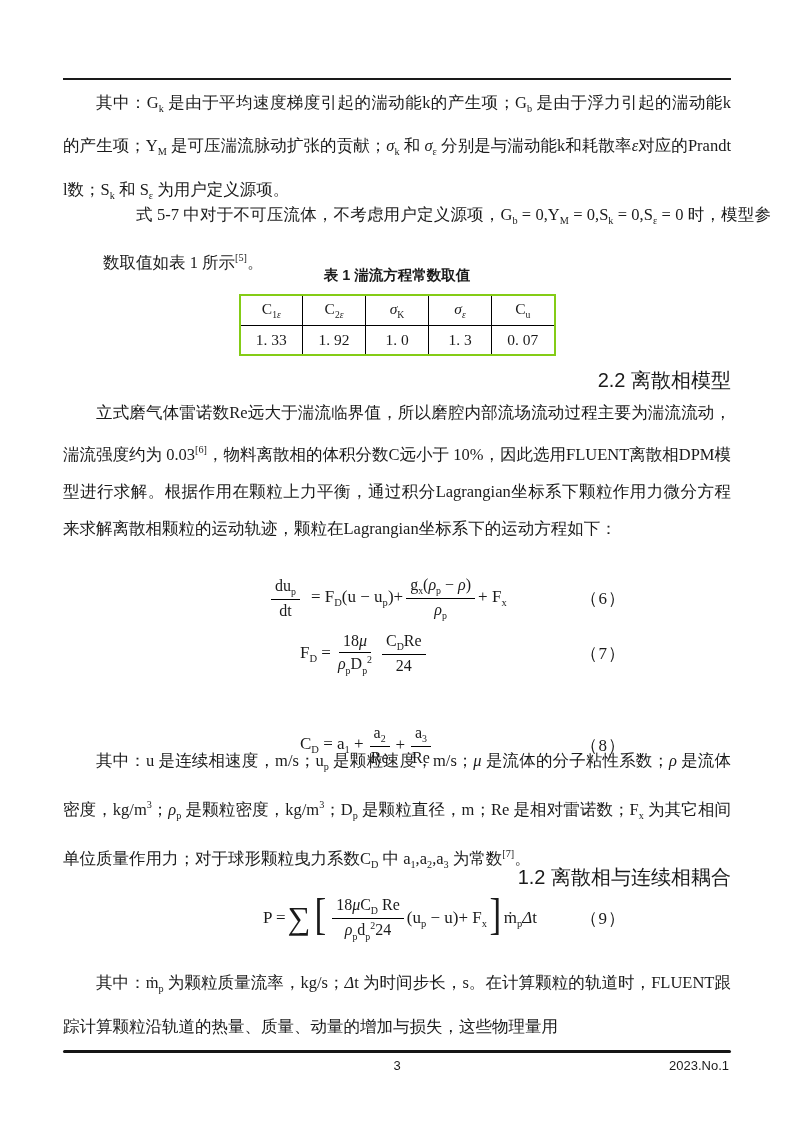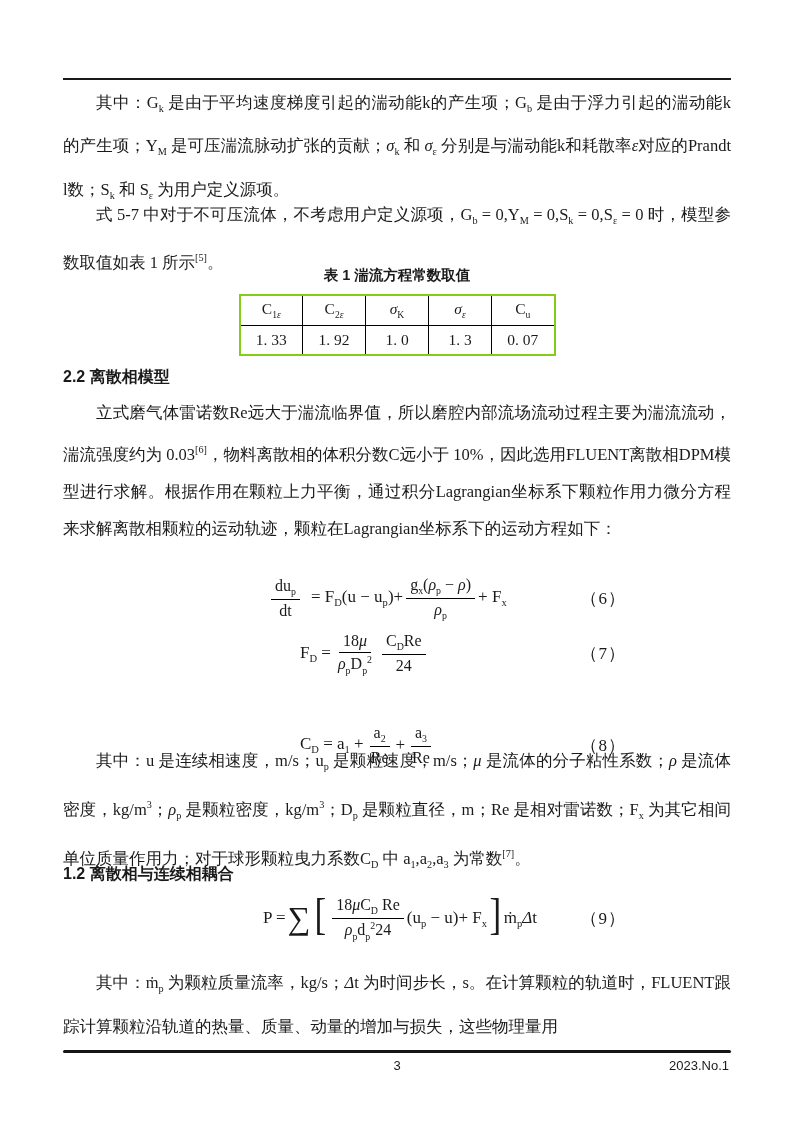--- a/index.html
+++ b/index.html
@@ -17,39 +17,40 @@
     letter-spacing:6px; font-family:"DejaVu Serif","Liberation Serif",serif;
   }
   .header-rule { top:78px; height:2px; background:#1a1a1a; }
 
   .para {
     font-size:16.5px; line-height:37px; text-align:justify; text-indent:2em;
     word-break:break-all;
   }
   .para sub, .para sup, .eq sub, .eq sup, .ctable sub, .ctable sup { font-size:0.62em; }
   .p1 { top:84px; }
-  .p2 { top:196px; }
+  .p2 { top:196px;margin-left:40px; }
   .p3 { top:394px; }
   .p4 { top:742px; line-height:38px; }
   .p5 { top:964px; line-height:38px; }
 
   .table-caption {
     top:266px; text-align:center; font-size:14.5px; font-weight:bold;
     font-family:"Liberation Sans","DejaVu Sans",sans-serif;
   }
   .table-wrap { top:294px; display:flex; justify-content:center; }
   table.ctable { border-collapse:collapse; border:2px solid #84cc16; }
   table.ctable th, table.ctable td {
     border:1px solid #000; width:63px; height:30px; text-align:center;
     font-size:15.5px; font-weight:normal; font-family:"Liberation Serif","DejaVu Serif",serif;
   }
 
   .section-heading {
-    font-size:16px; font-weight:bold;
+    font-size:20px; font-weight:normal;
     font-family:"Liberation Sans","DejaVu Sans",sans-serif;
+    text-align:right;
   }
   .h22 { top:367px; }
   .h23 { top:864px; }
 
   .eq { display:flex; align-items:center; font-size:17px; }
   .eq6 { top:574px; padding-left:205px; }
   .eq7 { top:630px; padding-left:237px; }
   .eq8 { top:722px; padding-left:237px; }
   .eq9 { top:894px; padding-left:200px; }
   .eq .gap { width:8px; }

